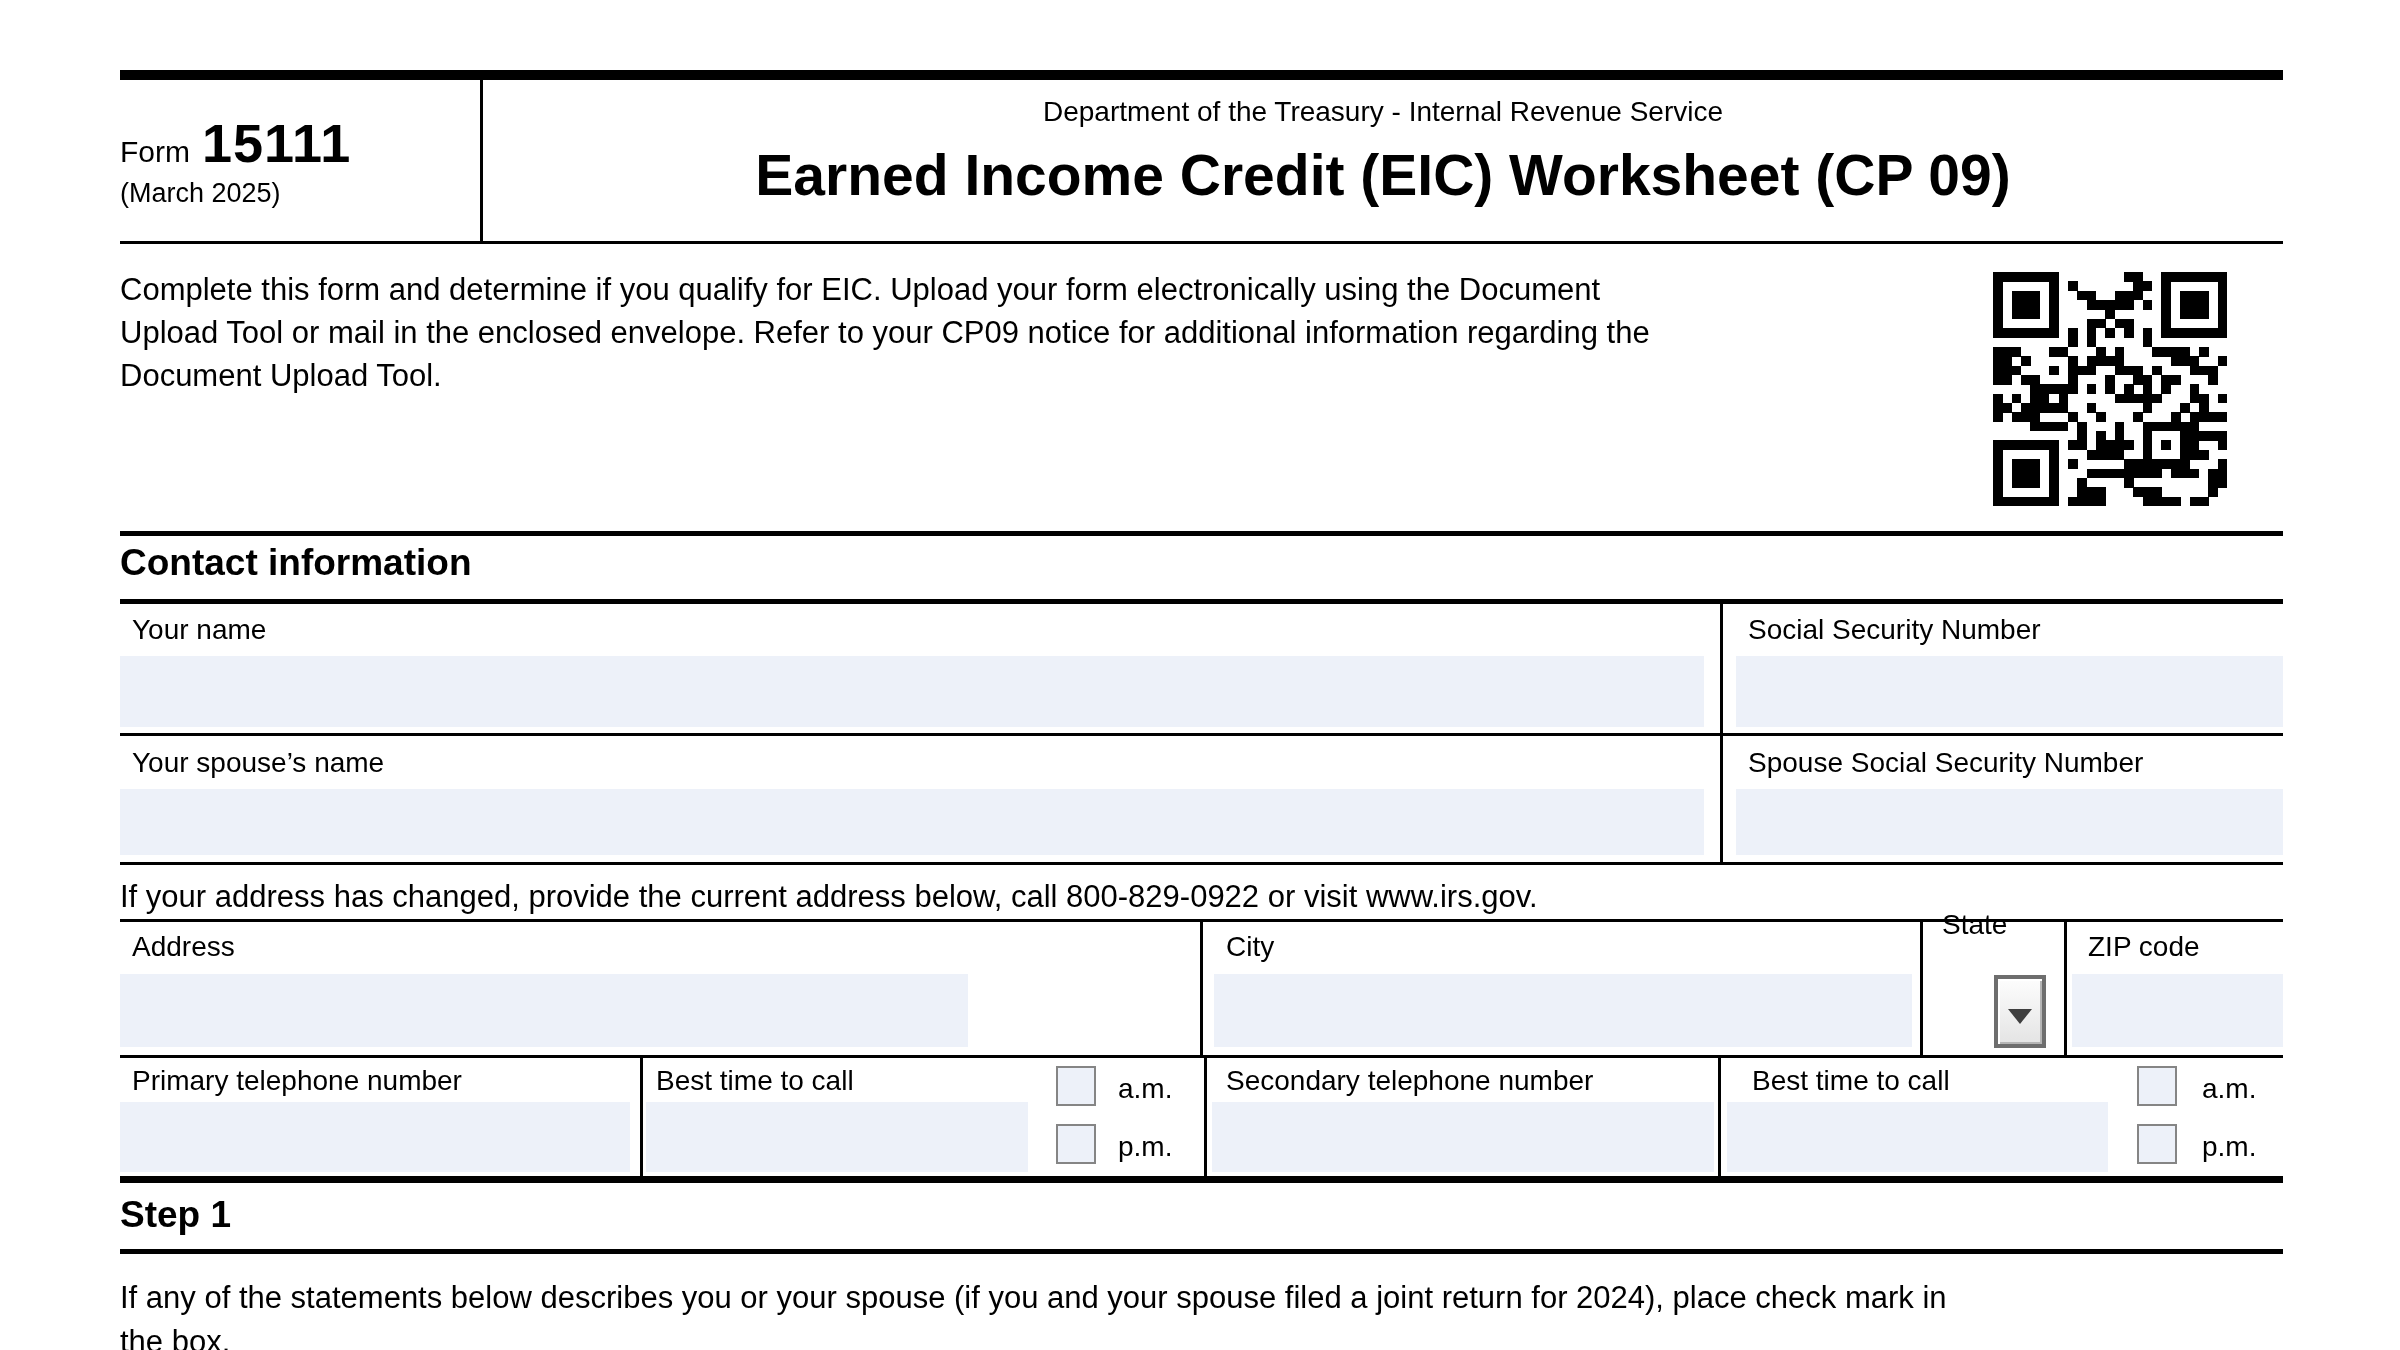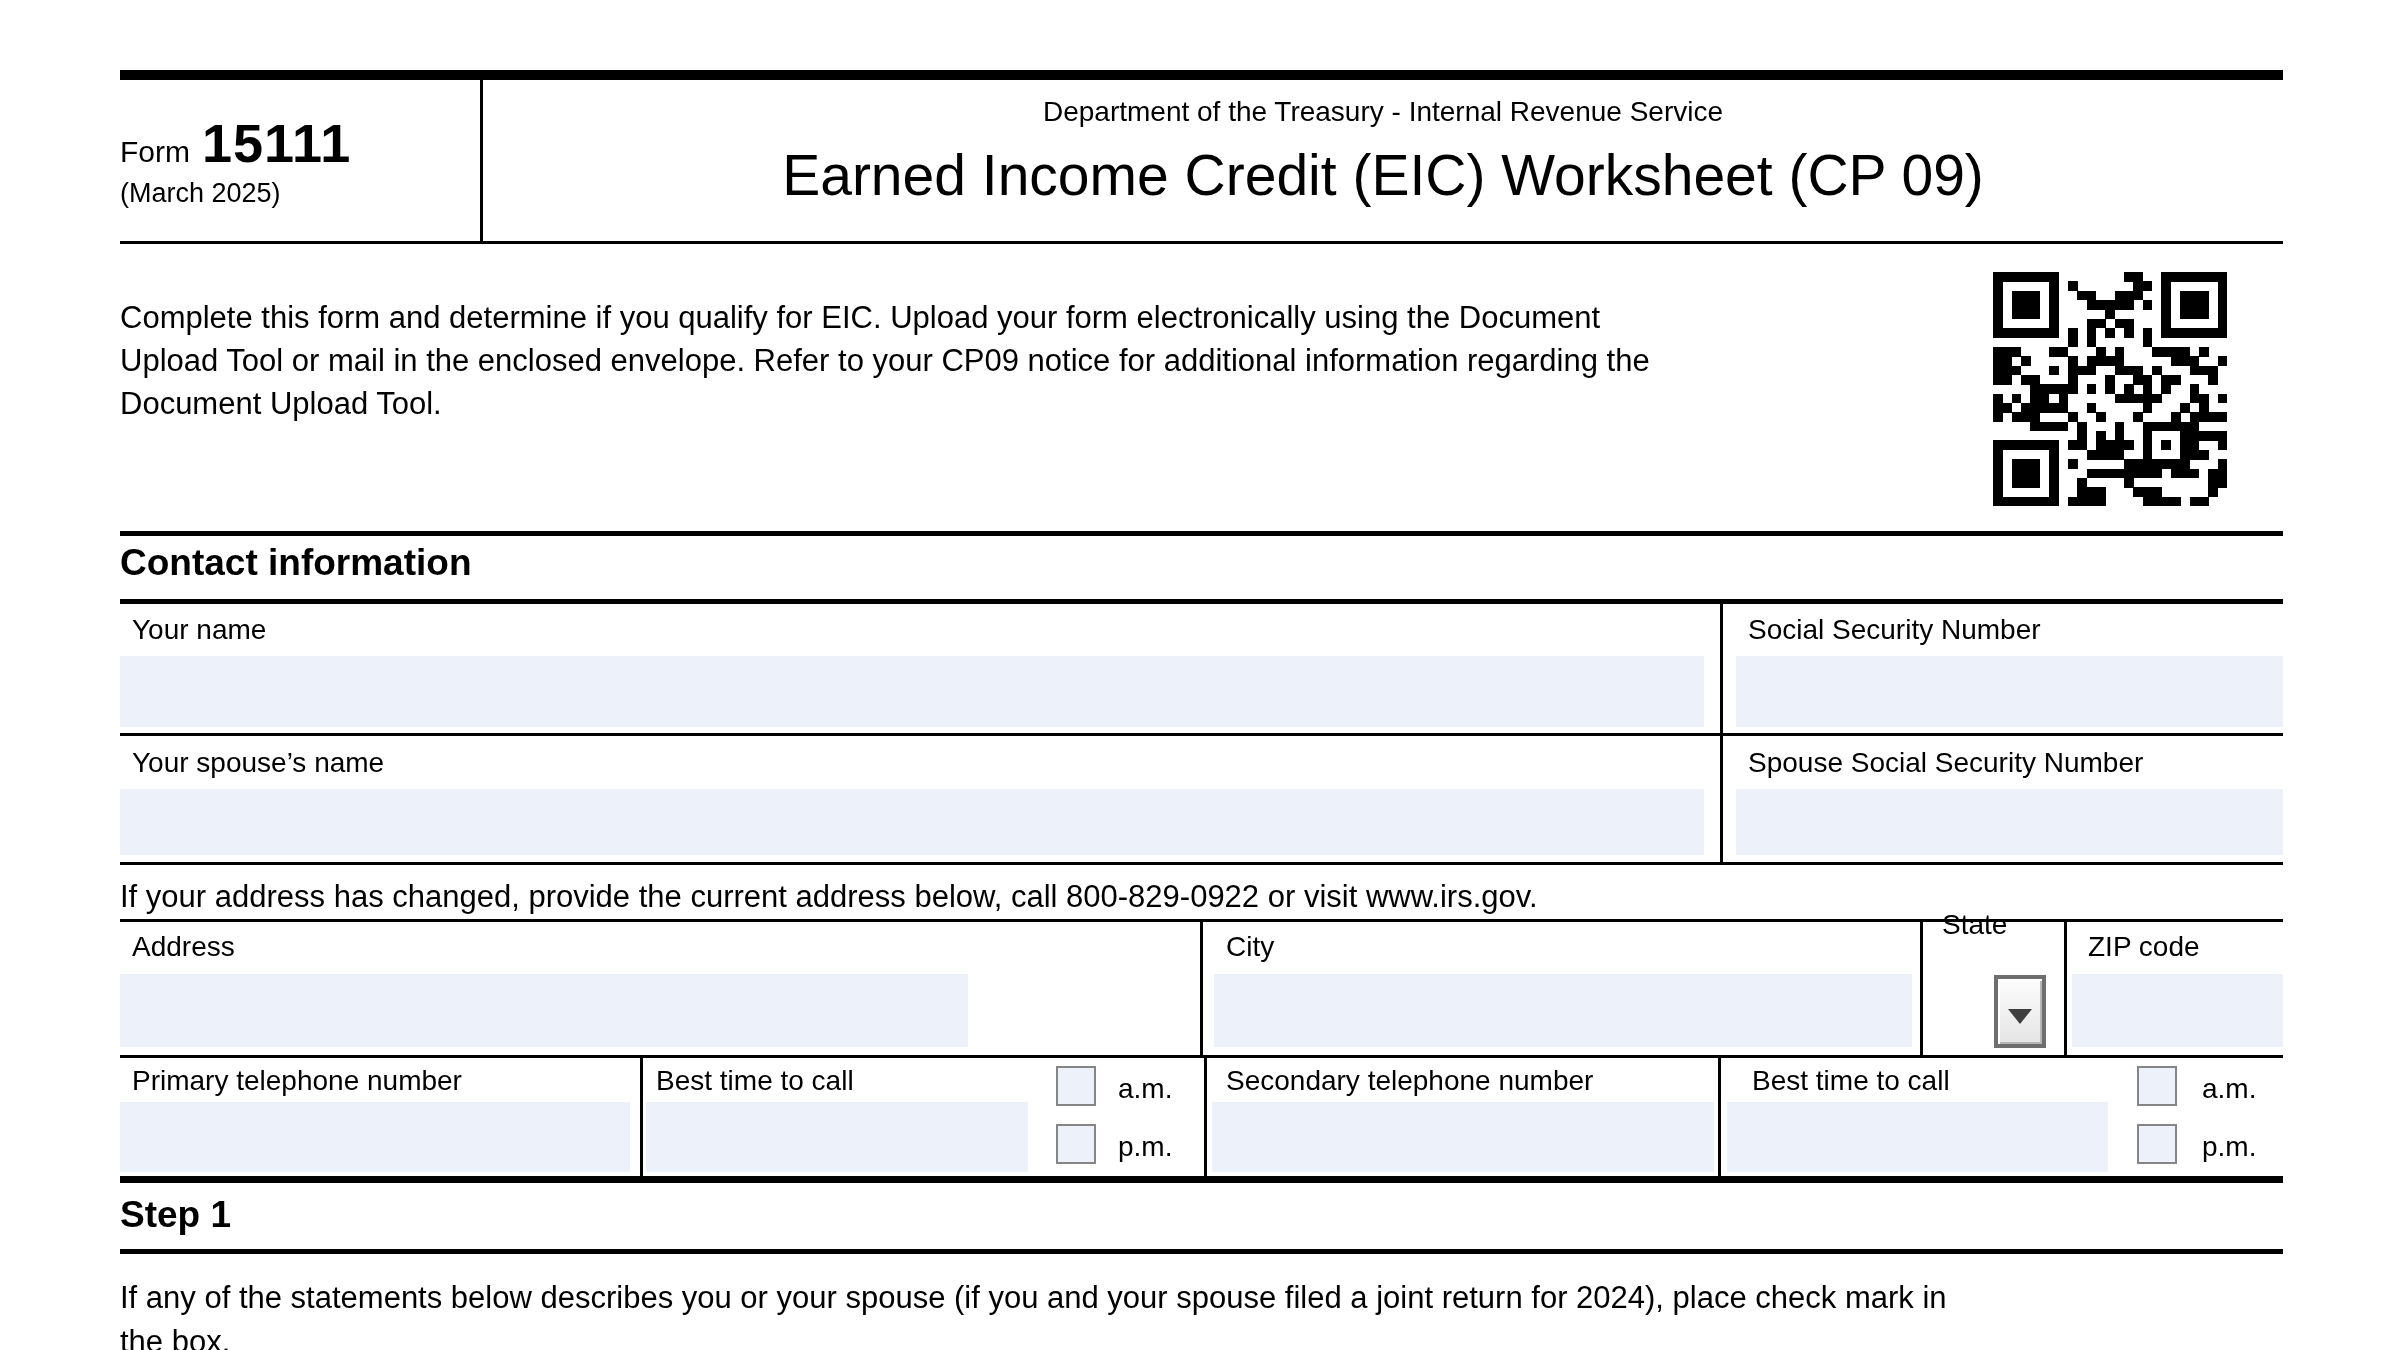--- a/index.html
+++ b/index.html
@@ -20,24 +20,24 @@
   .form-line{display:flex;align-items:baseline;gap:12px;}
   .form-word{font-size:30px;}
   .form-num{font-size:54px;font-weight:bold;letter-spacing:1px;}
   .form-rev{font-size:27px;margin-top:4px;}
   .hdr-right{
     position:absolute;left:483px;top:80px;width:1800px;height:161px;
     display:flex;flex-direction:column;align-items:center;justify-content:flex-start;
     padding-top:16px;box-sizing:border-box;
   }
   .agency{font-size:28px;text-align:center;}
-  .form-title{font-size:57px;font-weight:normal;margin-top:14px;white-space:nowrap;}
-
-  
-  .intro{position:absolute;left:120px;top:268px;width:1800px;font-size:31px;line-height:43px;margin-top:28px;}
+  .form-title{font-size:57px;font-weight:bold;margin-top:14px;white-space:nowrap;}
+
+  
+  .intro{position:absolute;left:120px;top:268px;width:1800px;font-size:31px;line-height:43px;}
   .qr{position:absolute;left:1993px;top:272px;width:234px;height:234px;}
 
   
   .r-ci-top{left:120px;top:531px;width:2163px;height:5px;}
   .section-head{position:absolute;left:120px;font-size:37px;font-weight:bold;margin:0;}
   .section-ci{top:542px;}
   .r-ci-bottom{left:120px;top:599px;width:2163px;height:5px;}
 
   
   .lbl{position:absolute;font-size:28px;white-space:nowrap;margin-left:8px;}

